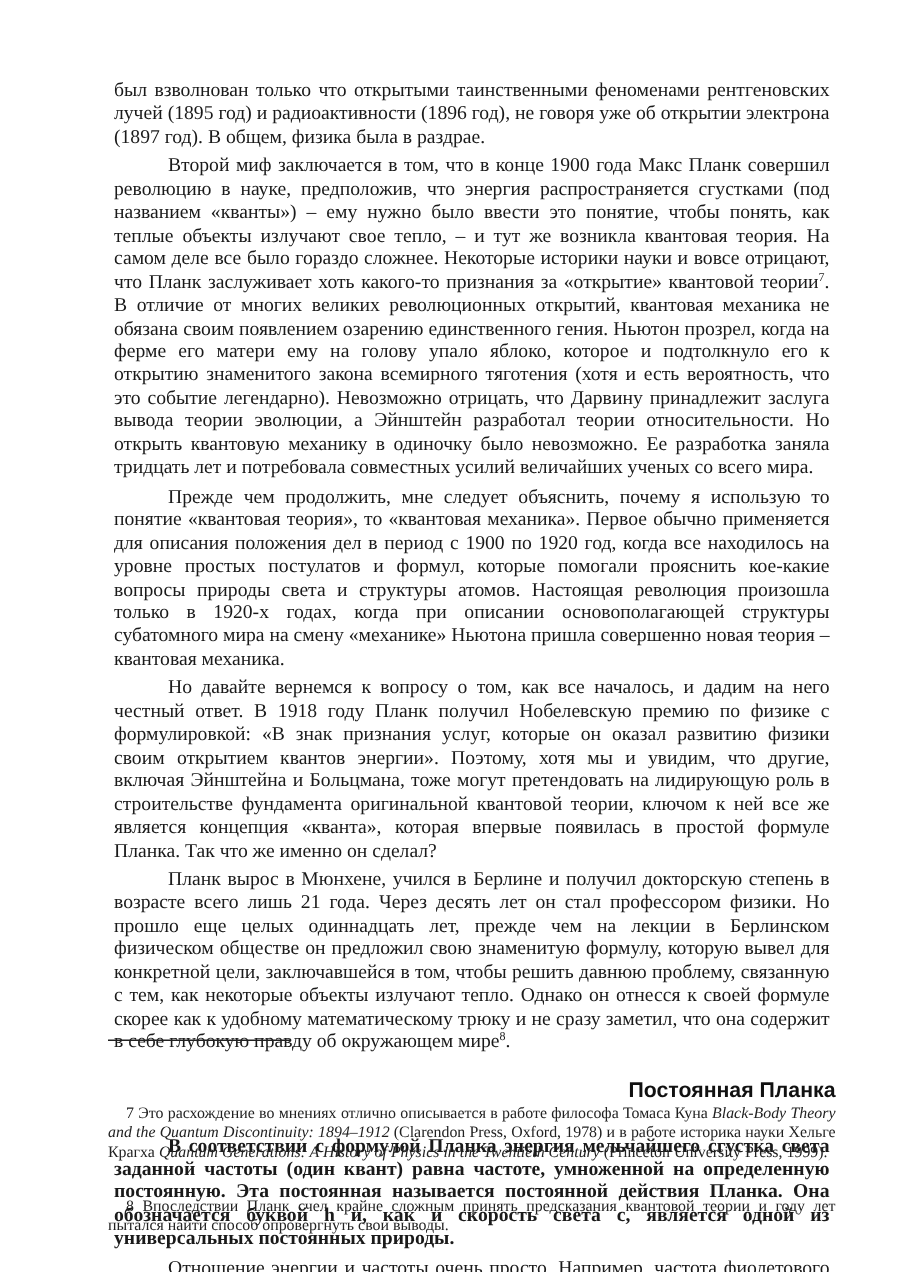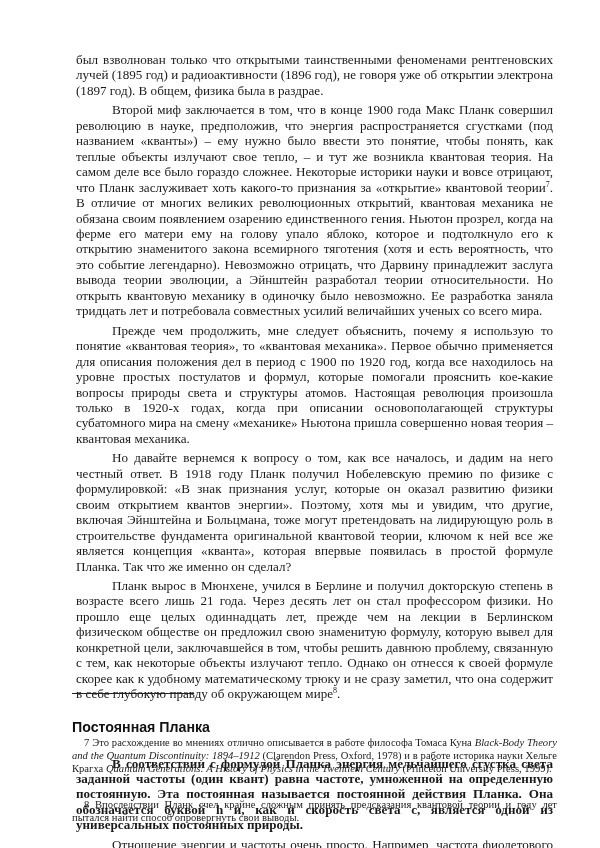--- a/index.html
+++ b/index.html
@@ -19,21 +19,21 @@
       text-align: justify;
       text-indent: 0;
     }
     .para.indent { text-indent: 36px; }
     .bold { font-weight: bold; }
     sup { font-size: 8px; line-height: 0; vertical-align: 5px; }
     .heading {
       font-family: "Liberation Sans", "DejaVu Sans", sans-serif;
       font-weight: bold;
       font-size: 14.2px;
-      text-align: left;
+      text-align: right;
       margin: 17px 0 20px 0;
       line-height: 17px;
       color: #111;
     }
     .fn-rule {
       position: absolute;
       left: 72px;
       top: 693px;
       width: 122px;
       height: 0;

